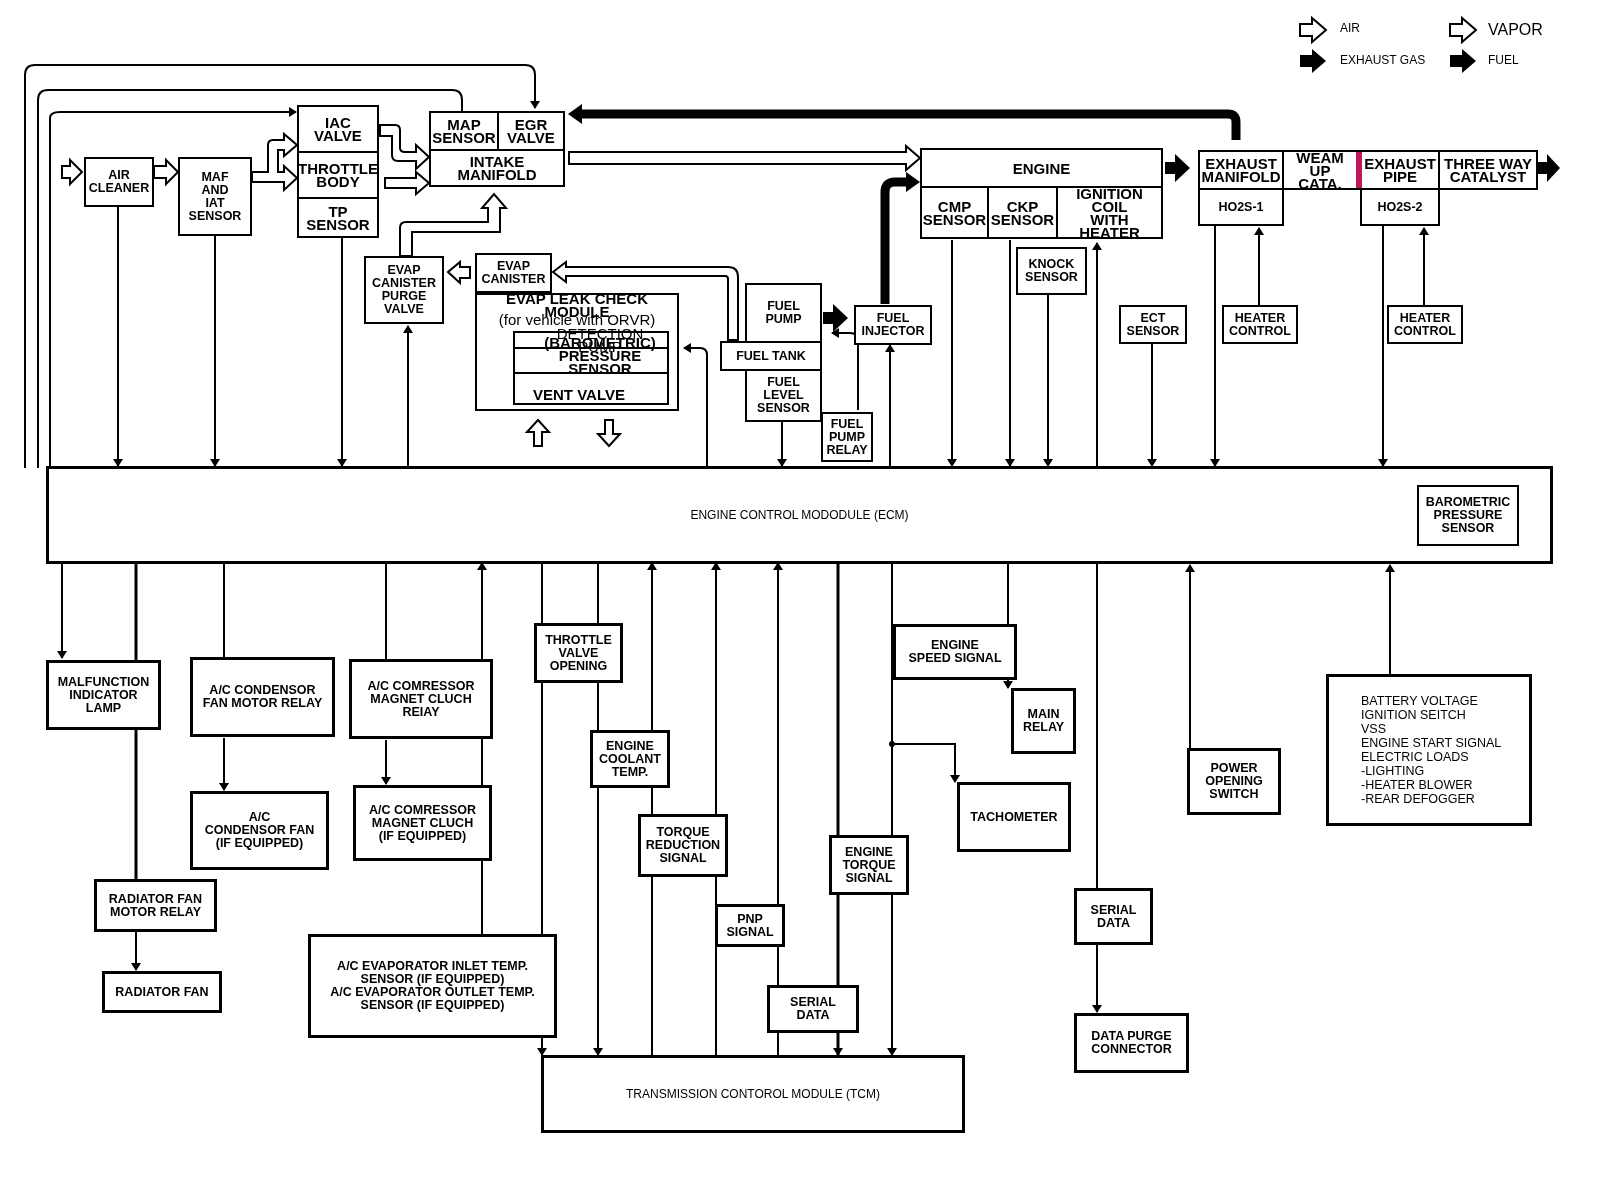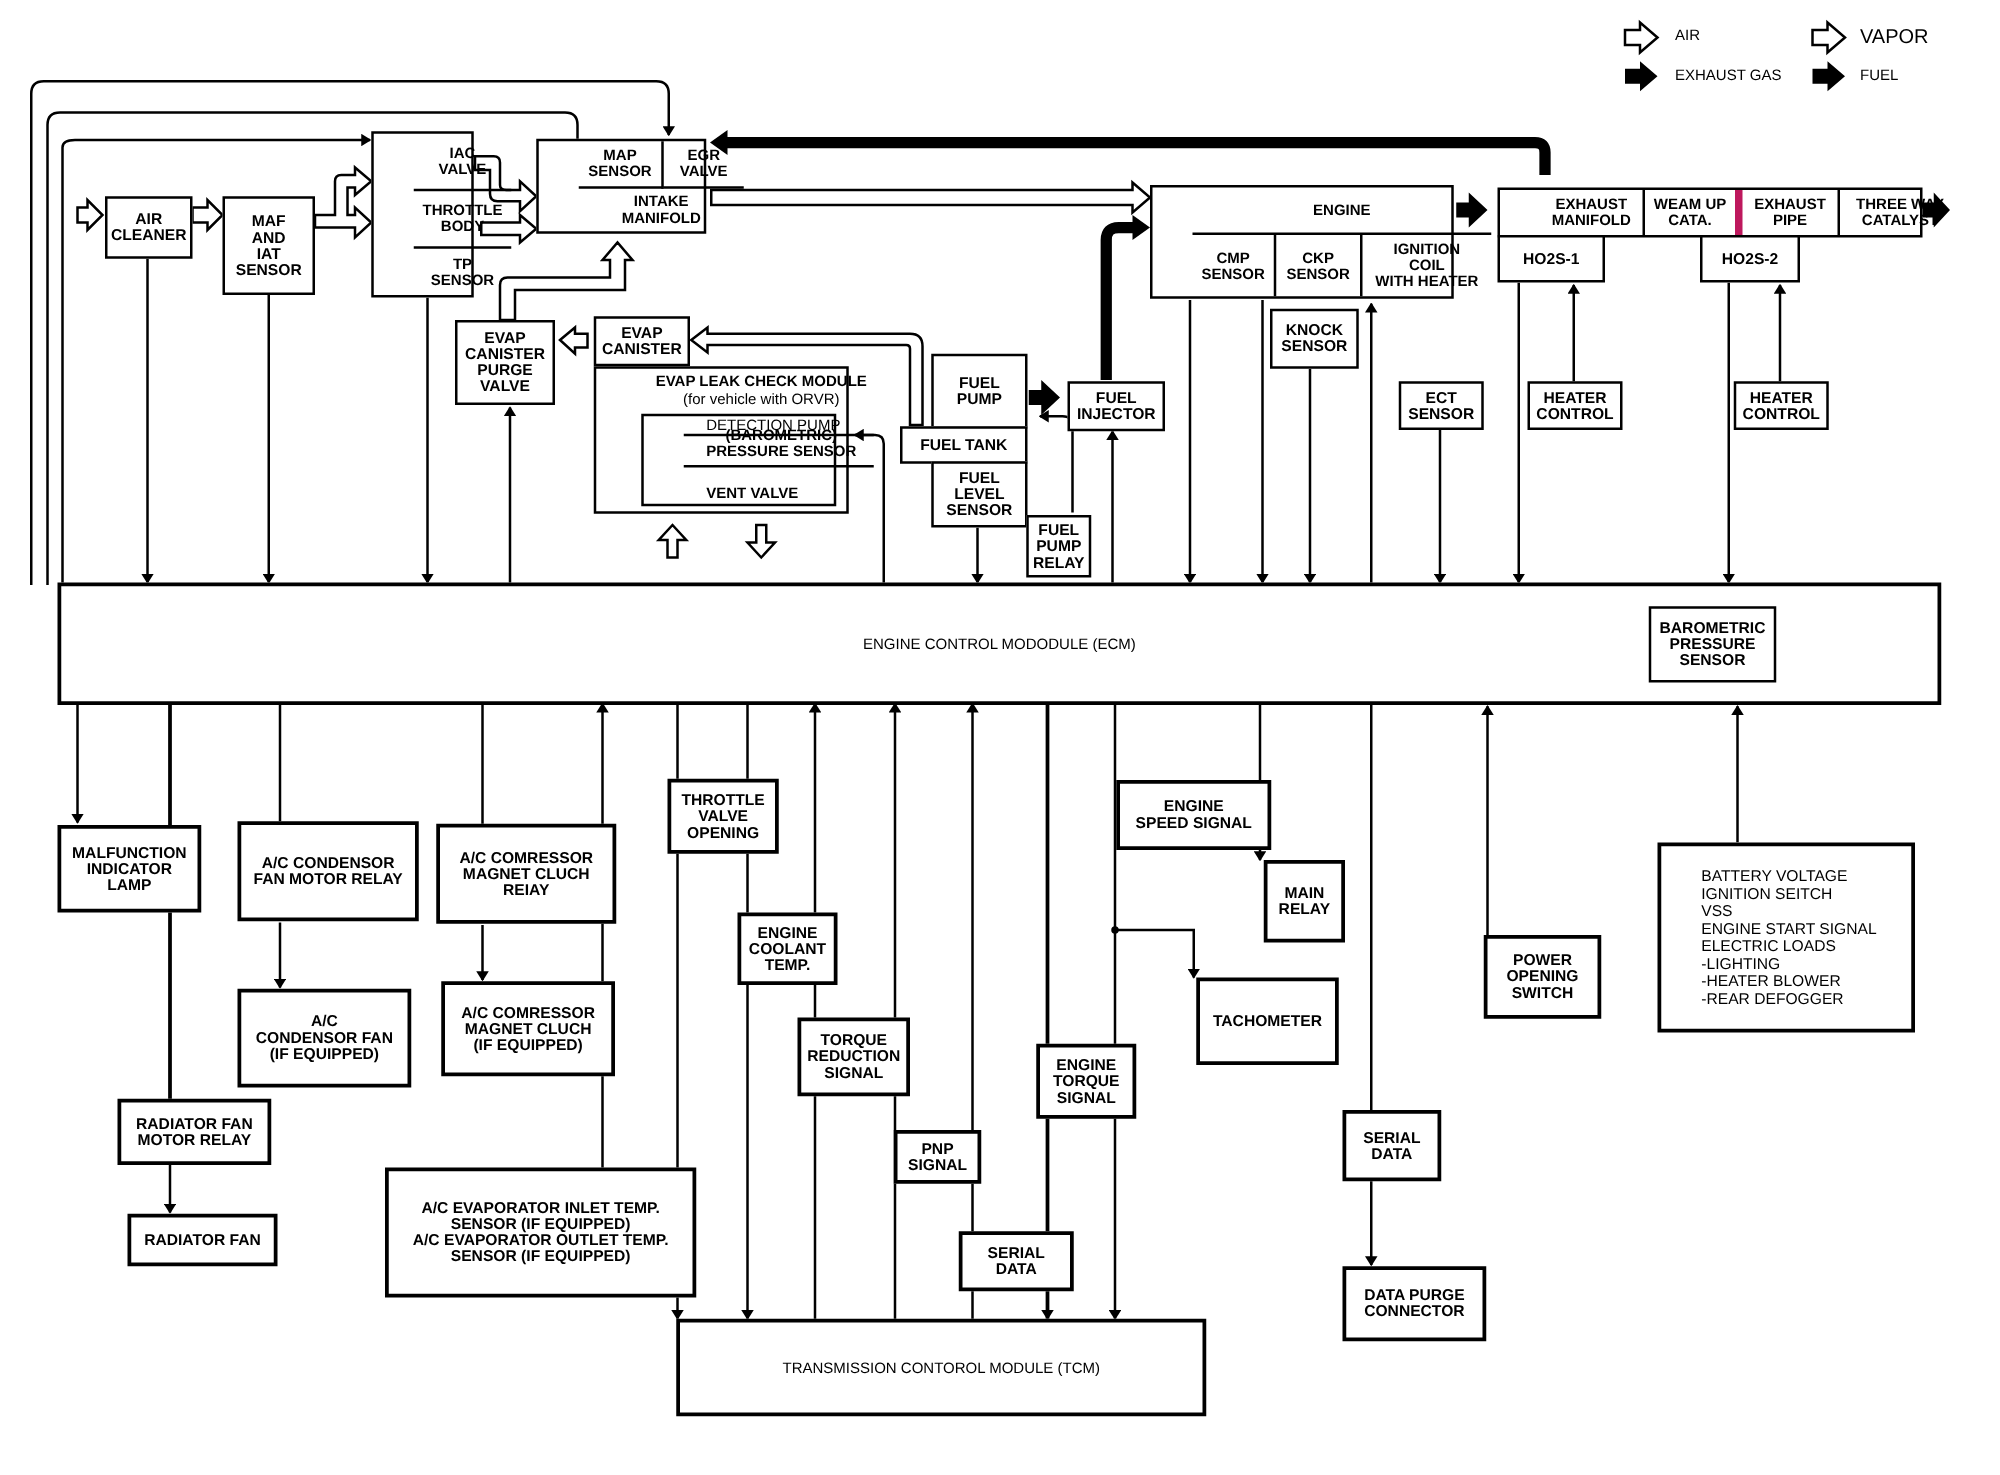--- a/index.html
+++ b/index.html
@@ -1,20 +1,20 @@
 <!DOCTYPE html>
 <html><head>
 <meta charset="utf-8">
 <style>
   html,body{margin:0;padding:0;background:#fff;}
   body{width:1600px;height:1180px;position:relative;overflow:hidden;font-family:"Liberation Sans",sans-serif;color:#000;}
   #diagram{position:absolute;left:0;top:0;width:1600px;height:1180px;}
   .box{position:absolute;border:2px solid #000;background:#fff;box-sizing:border-box;display:flex;align-items:center;justify-content:center;text-align:center;font-weight:bold;font-size:12.5px;line-height:13px;white-space:pre-line;}
   .thick{border-width:3px;margin-left:34px;}
-  .cell{position:absolute;box-sizing:border-box;display:flex;align-items:center;justify-content:center;text-align:center;font-weight:bold;font-size:12px;line-height:13px;white-space:pre-line;margin-left:32px;}
+  .cell{position:absolute;box-sizing:border-box;display:flex;align-items:center;justify-content:center;text-align:center;font-weight:bold;font-size:15px;line-height:13px;white-space:pre-line;}
   .lbl{position:absolute;font-weight:bold;font-size:12.5px;white-space:pre-line;}
   .normal{font-weight:normal;}
   .left{justify-content:flex-start;text-align:center;padding-left:18px;}
 </style>
 </head>
 <body>
 
 <div id="diagram">
 <svg width="1600" height="1180" style="position:absolute;left:0;top:0">
   <defs>
@@ -183,21 +183,21 @@
 CATALYST</div>
 </div>
 <div class="box" style="left:1198px;top:188px;width:86px;height:38px">HO2S-1</div>
 <div class="box" style="left:1360px;top:188px;width:80px;height:38px">HO2S-2</div>
 <div class="box" style="left:1222px;top:305px;width:76px;height:39px">HEATER
 CONTROL</div>
 <div class="box" style="left:1387px;top:305px;width:76px;height:39px">HEATER
 CONTROL</div>
 
 <div class="box thick" style="left:12px;top:466px;width:1507px;height:98px;font-weight:normal;font-size:12px">ENGINE CONTROL  MODODULE (ECM)</div>
-<div class="box" style="left:1319px;top:485px;width:102px;height:61px">BAROMETRIC
+<div class="box" style="left:1417px;top:485px;width:102px;height:61px">BAROMETRIC
 PRESSURE
 SENSOR</div>
 
 <div class="box thick" style="left:12px;top:660px;width:115px;height:70px">MALFUNCTION
 INDICATOR
 LAMP</div>
 <div class="box thick" style="left:156px;top:657px;width:145px;height:80px">A/C CONDENSOR
 FAN MOTOR RELAY</div>
 <div class="box thick" style="left:156px;top:791px;width:139px;height:79px">A/C
 CONDENSOR FAN

